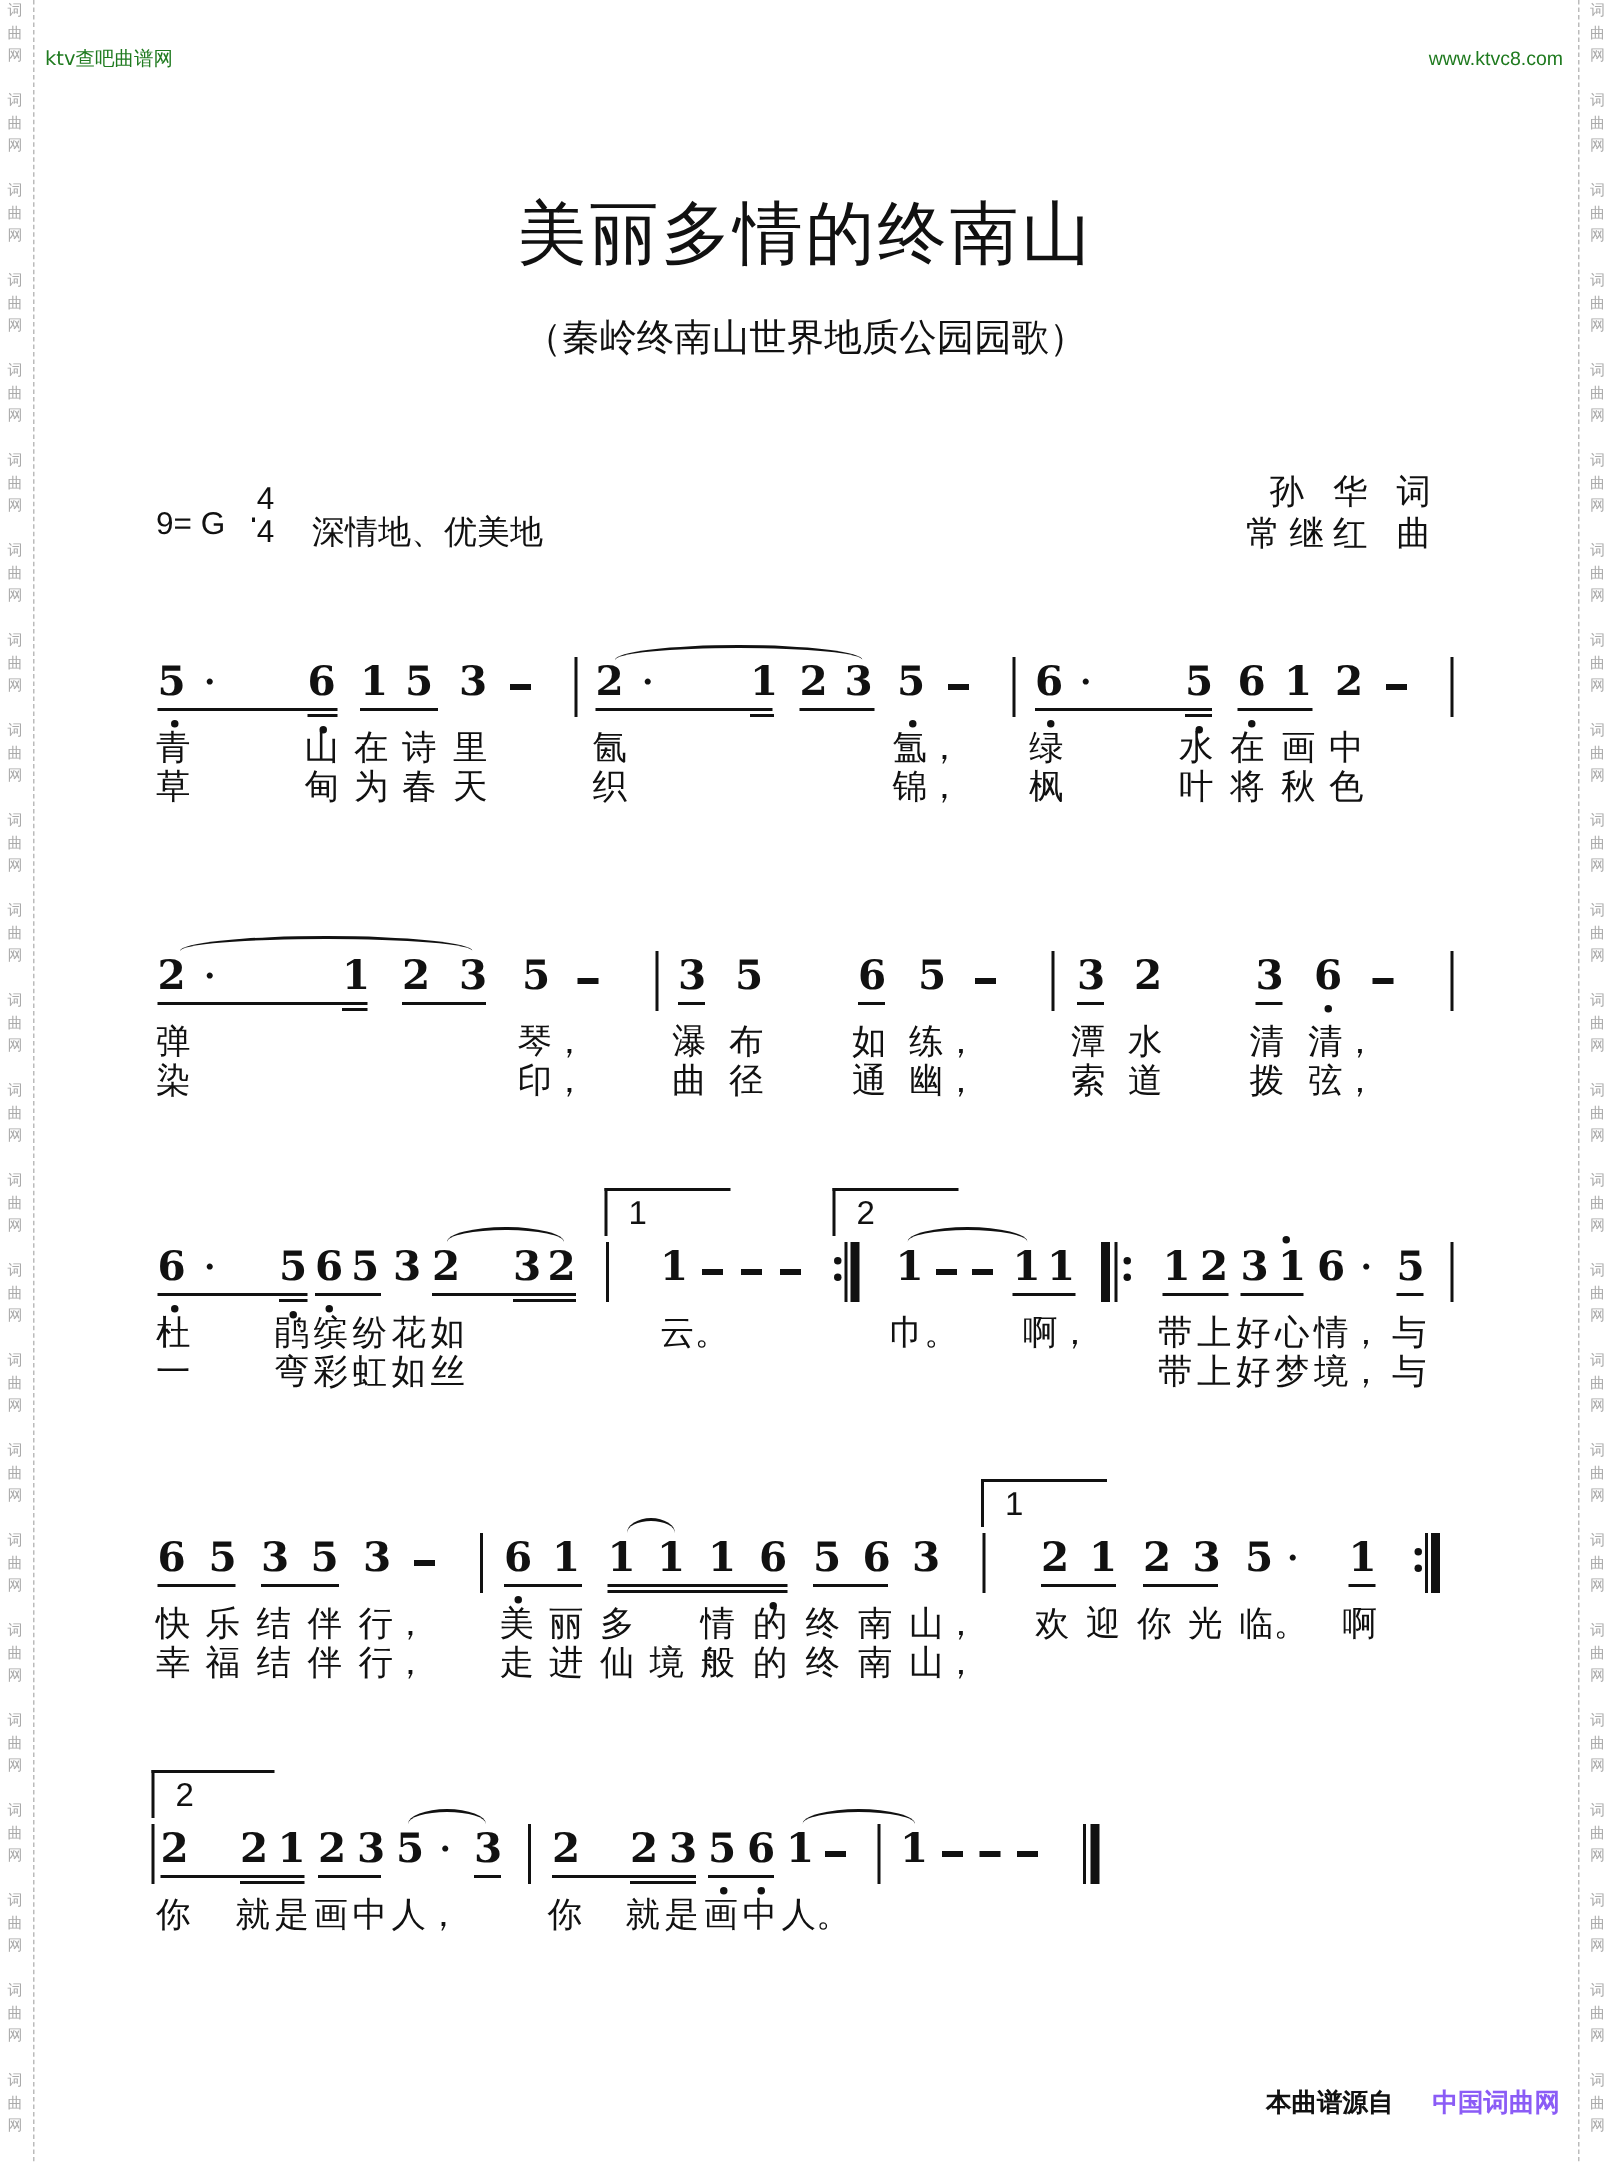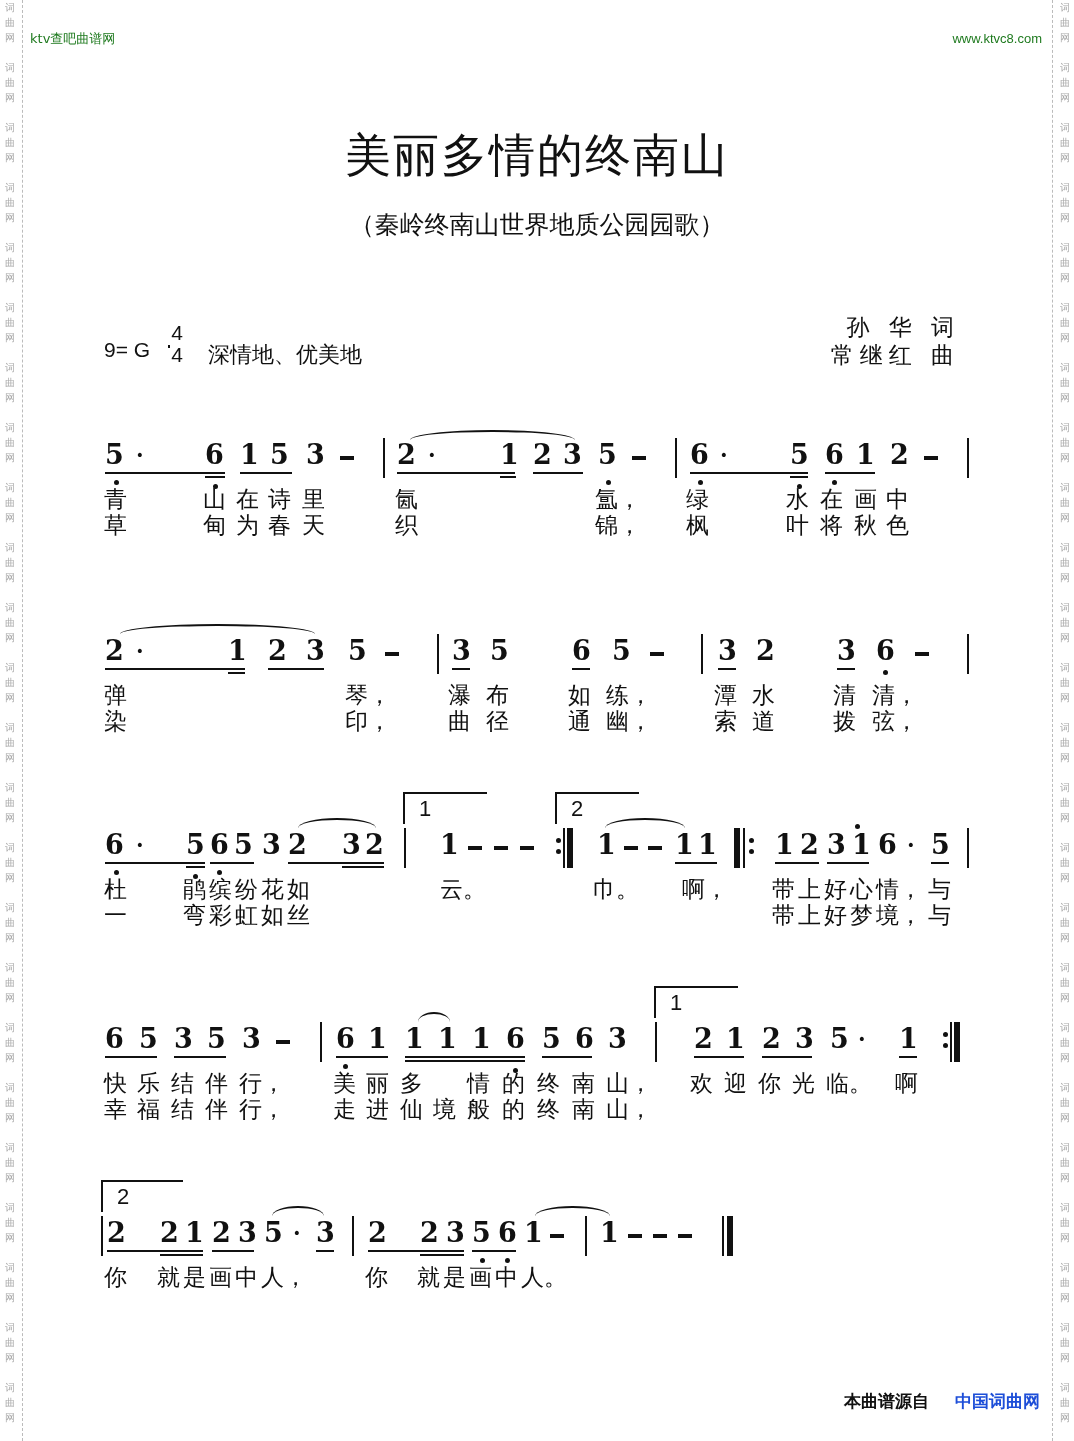--- a/index.html
+++ b/index.html
@@ -28,21 +28,21 @@
   .bar{position:absolute;width:2px;background:#111;}
   .thick{position:absolute;width:6px;background:#111;}
   .rep-dots{position:absolute;width:5px;}
   .rep-dots i{display:block;width:5px;height:5px;border-radius:50%;background:#111;margin:6px 0;}
   .slur{position:absolute;border-top:2px solid #111;border-radius:50% 50% 0 0/100% 100% 0 0;height:8px;}
   .volta{position:absolute;border-left:2px solid #111;border-top:2px solid #111;height:30px;}
   .volta span{position:absolute;left:14px;top:2px;font-family:"Liberation Sans",sans-serif;font-size:22px;}
   .ly{position:absolute;font-size:23px;line-height:26px;white-space:pre;font-family:"DejaVu Serif",serif;}
   .footer{position:absolute;top:1390px;right:34px;font-family:"DejaVu Sans",sans-serif;font-weight:bold;font-size:17px;}
   .footer .src{color:#111;margin-right:20px;}
-  .footer .site{color:#1d4ed8;}
+  .footer .site{color:#8b5cf6;}
 </style>
 </head>
 <body>
 
 <div class="wm-col left" id="wmL">
     <div class="wm-group" style="top: 0px;">词<br>曲<br>网</div>
     <div class="wm-group" style="top: 60px;">词<br>曲<br>网</div>
     <div class="wm-group" style="top: 120px;">词<br>曲<br>网</div>
     <div class="wm-group" style="top: 180px;">词<br>曲<br>网</div>
     <div class="wm-group" style="top: 240px;">词<br>曲<br>网</div>

